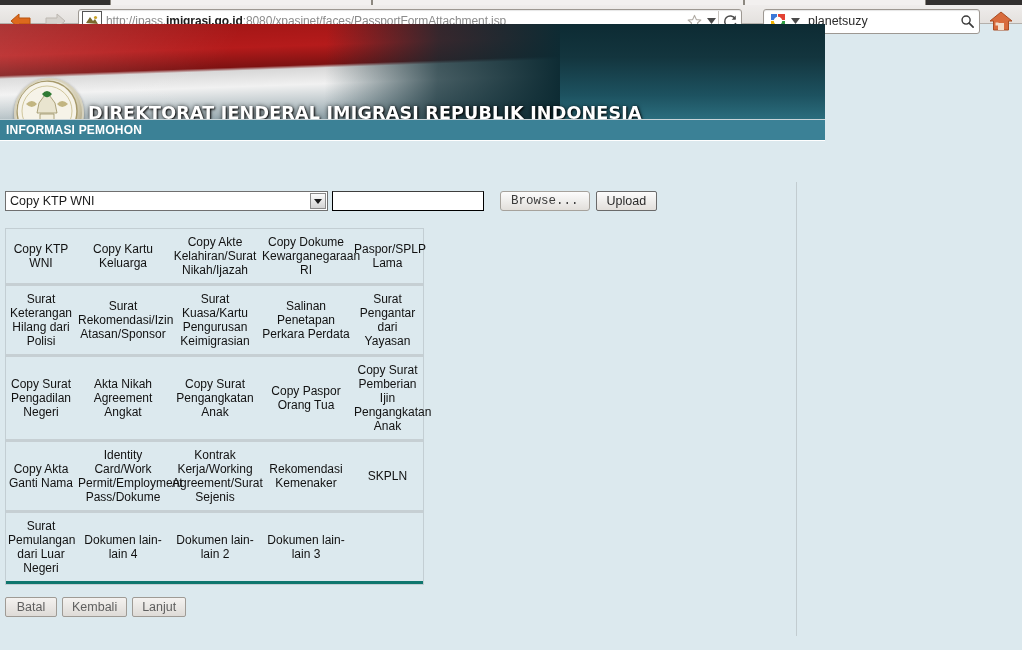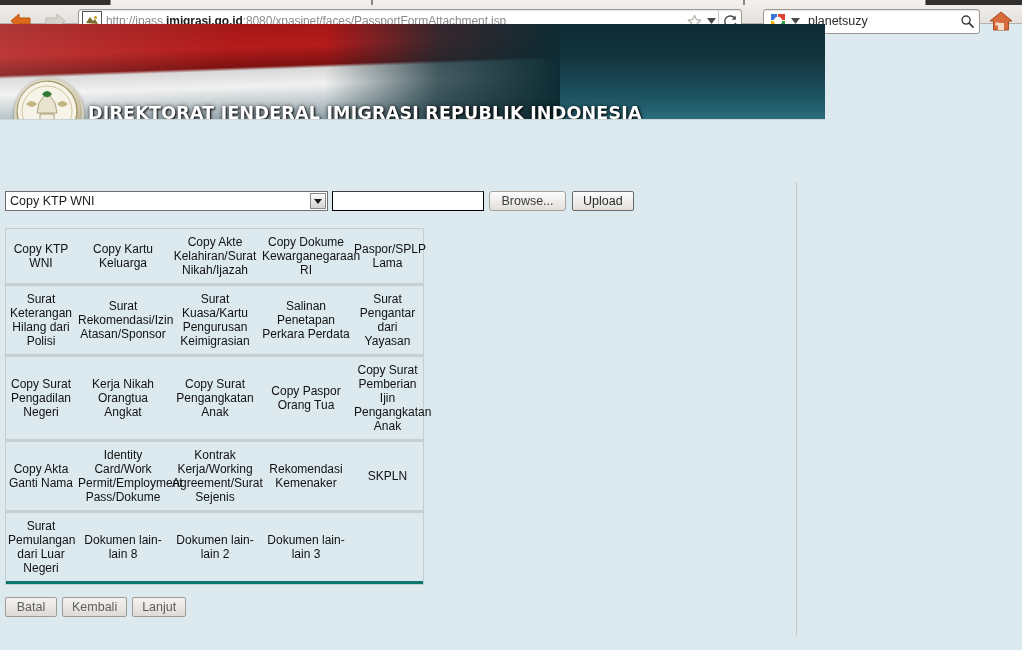--- a/index.html
+++ b/index.html
@@ -250,21 +250,21 @@
     font-size: 12.5px;
     color: #3b3b3b;
     background: linear-gradient(#fcfcfc, #e2dfdb);
     border: 1px solid #a6a29c;
     border-radius: 3px;
     padding: 0 10px;
     box-sizing: border-box;
     cursor: pointer;
     display: flex; align-items: center; justify-content: center;
   }
-  #browse-btn { margin-left: 5px; min-width: 77px; }
+  #browse-btn { margin-left: 16px; min-width: 77px; font-family: Liberation Mono, monospace; }
   #upload-btn {
     margin-left: 6px;
     min-width: 51px;
     border-color: #6a6a6a;
     border-radius: 2px;
     color: #2a2a2a;
   }
 
   
   #doc-table-wrap {
@@ -412,20 +412,23 @@
         <path d="M26 14 Q31 8 36 14 Q33 18 31 17 Q29 18 26 14 Z" fill="#2f7a34"></path>
         <path d="M10 24 Q16 18 21 24 Q16 30 10 24 Z" fill="#b8a96f" opacity=".85"></path>
         <path d="M52 24 Q46 18 41 24 Q46 30 52 24 Z" fill="#b8a96f" opacity=".85"></path>
         <ellipse cx="31" cy="51" rx="19" ry="7" fill="#e4dcc2" opacity=".9"></ellipse>
         <text x="31" y="53" font-family="DejaVu Sans, sans-serif" font-size="7" font-weight="bold" fill="#4a4326" text-anchor="middle">IMIGRASI</text>
       </svg>
     </div>
     <div id="banner-title">DIREKTORAT JENDERAL IMIGRASI REPUBLIK INDONESIA</div>
   </div>
 
+  <div id="section-bar">
+    <span>INFORMASI PEMOHON</span>
+  </div>
 
   <div id="content-panel">
 
 
     <div id="upload-row">
       <div id="doc-select">
         <span class="sel-value">Copy KTP WNI</span>
         <span class="sel-arrow">
           <svg width="8" height="5" viewBox="0 0 8 5">
               <path d="M0 0 L8 0 L4 5 Z" fill="#1b1b1b"></path>
@@ -456,35 +459,35 @@
           </tr>
           <tr>
             <td>Surat Keterangan Hilang dari Polisi</td>
             <td>Surat Rekomendasi/Izin Atasan/Sponsor</td>
             <td>Surat Kuasa/Kartu Pengurusan Keimigrasian</td>
             <td>Salinan Penetapan Perkara Perdata</td>
             <td>Surat Pengantar dari Yayasan</td>
           </tr>
           <tr>
             <td>Copy Surat Pengadilan Negeri</td>
-            <td>Kerja Nikah Orangtua Angkat</td>
+            <td>Akta Nikah Agreement Angkat</td>
             <td>Copy Surat Pengangkatan Anak</td>
             <td>Copy Paspor Orang Tua</td>
             <td>Copy Surat Pemberian Ijin Pengangkatan Anak</td>
           </tr>
           <tr>
             <td>Copy Akta Ganti Nama</td>
             <td>Identity Card/Work Permit/Employment Pass/Dokume</td>
             <td>Kontrak Kerja/Working Agreement/Surat Sejenis</td>
             <td>Rekomendasi Kemenaker</td>
             <td>SKPLN</td>
           </tr>
           <tr>
             <td>Surat Pemulangan dari Luar Negeri</td>
-            <td>Dokumen lain-lain 8</td>
+            <td>Dokumen lain-lain 4</td>
             <td>Dokumen lain-lain 2</td>
             <td>Dokumen lain-lain 3</td>
             <td></td>
           </tr>
         </tbody>
       </table>
     </div>
 
     <div id="footer-buttons">
       <div class="footer-btn">Batal</div>

